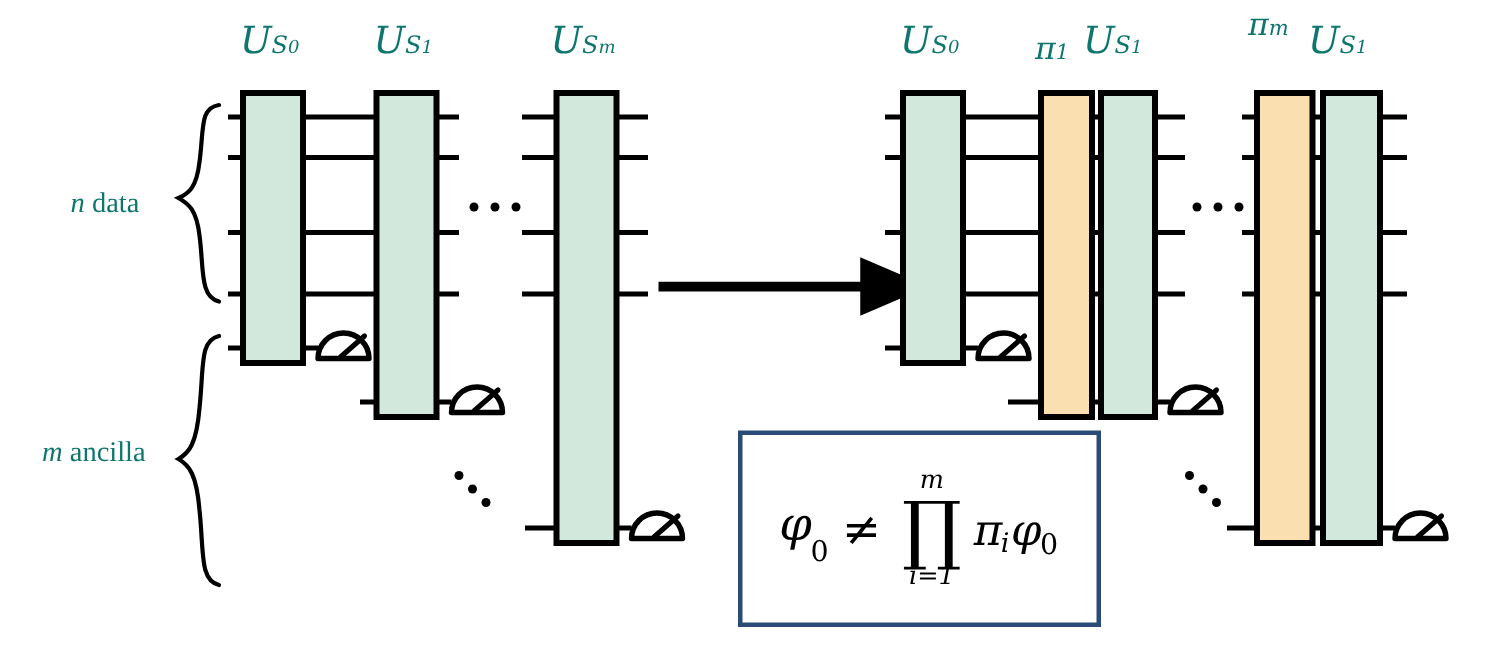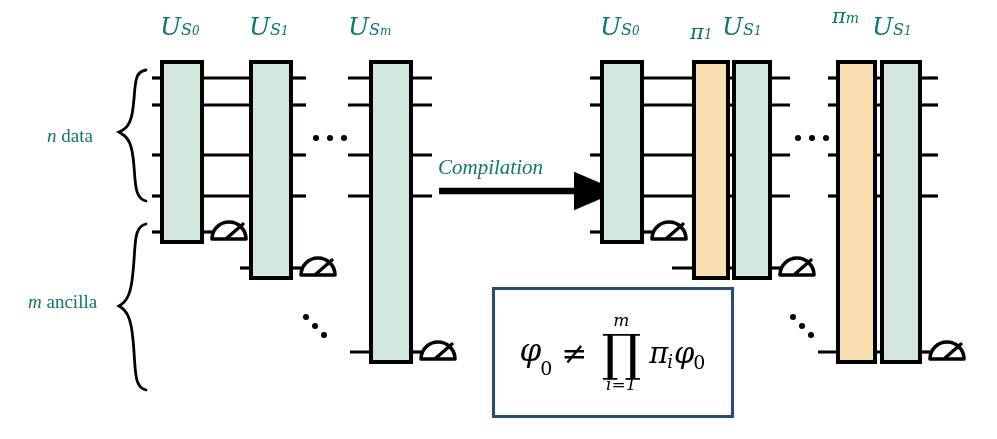--- a/index.html
+++ b/index.html
@@ -305,21 +305,21 @@
       </g>
     </g>
   </svg>
 
   <div class="math gate-label" style="left:160px; top:14px;">
     <span>U</span><span class="sub">S</span><span class="subsub">0</span>
   </div>
   <div class="math gate-label" style="left:249px; top:14px;">
     <span>U</span><span class="sub">S</span><span class="subsub">1</span>
   </div>
-  <div class="math gate-label" style="left:348px; top:14px;">
+  <div class="math gate-label" style="left:367px; top:14px;">
     <span>U</span><span class="sub">S</span><span class="subsub">m</span>
   </div>
 
   <div class="math gate-label" style="left:600px; top:14px;">
     <span>U</span><span class="sub">S</span><span class="subsub">0</span>
   </div>
   <div class="math pi-label" style="left:690px; top:22px;">
     <span>π</span><span class="sub">1</span>
   </div>
   <div class="math gate-label" style="left:722px; top:14px;">
@@ -332,21 +332,20 @@
     <span>U</span><span class="sub">S</span><span class="subsub">1</span>
   </div>
 
   <div class="math brace-label" style="left:47px; top:126px;">
     <span class="it">n</span><span> data</span>
   </div>
   <div class="math brace-label" style="left:28px; top:292px;text-align:center;">
     <span class="it">m</span><span> ancilla</span>
   </div>
 
-  <div class="math arrow-label" style="left:438px; top:157px;">Compilation</div>
 
   <div class="dots-h" style="left:313px; top:135px;">
     <i></i>
       <i></i>
       <i></i>
   </div>
   <div class="dots-d" style="left:303px; top:314px; width:30px; height:28px;">
     <i style="left:0px; top:0px;"></i>
     <i style="left:9px; top:9px;"></i>
     <i style="left:18px; top:18px;"></i>

